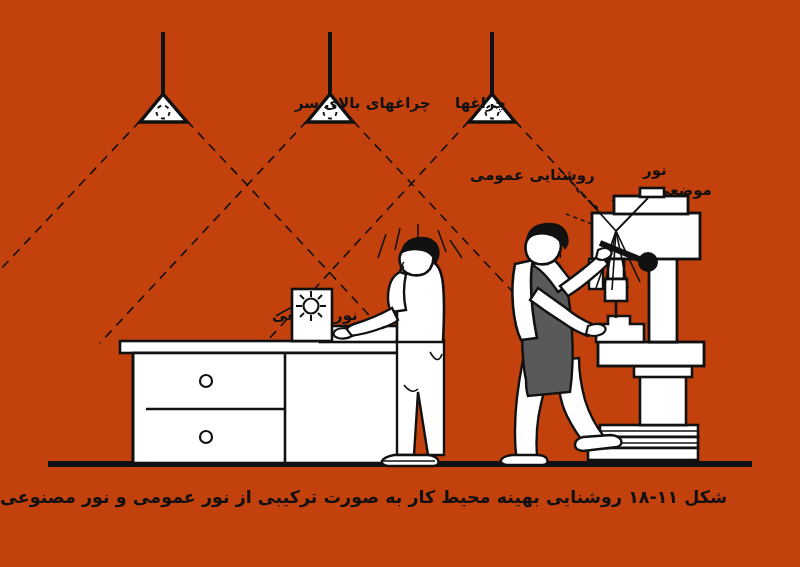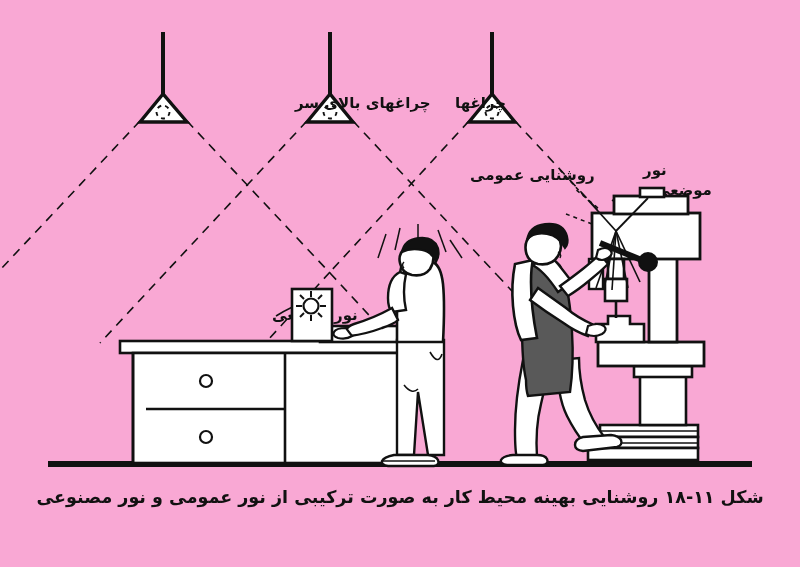--- a/index.html
+++ b/index.html
@@ -1,36 +1,35 @@
 <!DOCTYPE html>
 <html><head>
 <meta charset="utf-8">
 <style>
   html,body{margin:0;padding:0;background:#fff;}
   body{
     width:800px;height:567px;overflow:hidden;
     font-family:"DejaVu Sans","Liberation Sans",sans-serif;
     background:#ffffff;
   }
-  #figure-root{position:relative;width:800px;height:567px;background:#f9a8d4;}
+  #figure-root{position:relative;width:800px;height:567px;background:#c2410c;}
   svg#scene{position:absolute;left:0;top:0;width:800px;height:567px;display:block;}
   .ink{fill:none;stroke:#111111;}
   .fillblack{fill:#111111;stroke:#111111;}
   .white{fill:#ffffff;stroke:#111111;}
   .nostroke{stroke:none;}
   .dash{stroke-dasharray:9 7;}
   .dash-s{stroke-dasharray:4 4;}
   .label-fa{
     font-family:"DejaVu Sans","Liberation Sans",sans-serif;
     font-size:15px;font-weight:700;fill:#111;
     direction:rtl;unicode-bidi:bidi-override;
   }
   .caption-wrap{
     position:absolute;left:0;top:487px;width:800px;
-    text-align:center;
   }
   .caption-fa{
     display:inline-block;
     direction:rtl;
     font-family:"DejaVu Sans","Liberation Sans",sans-serif;
     font-size:17.5px;font-weight:700;color:#111;
     letter-spacing:0px;white-space:nowrap;
   }
 </style>
 </head>

